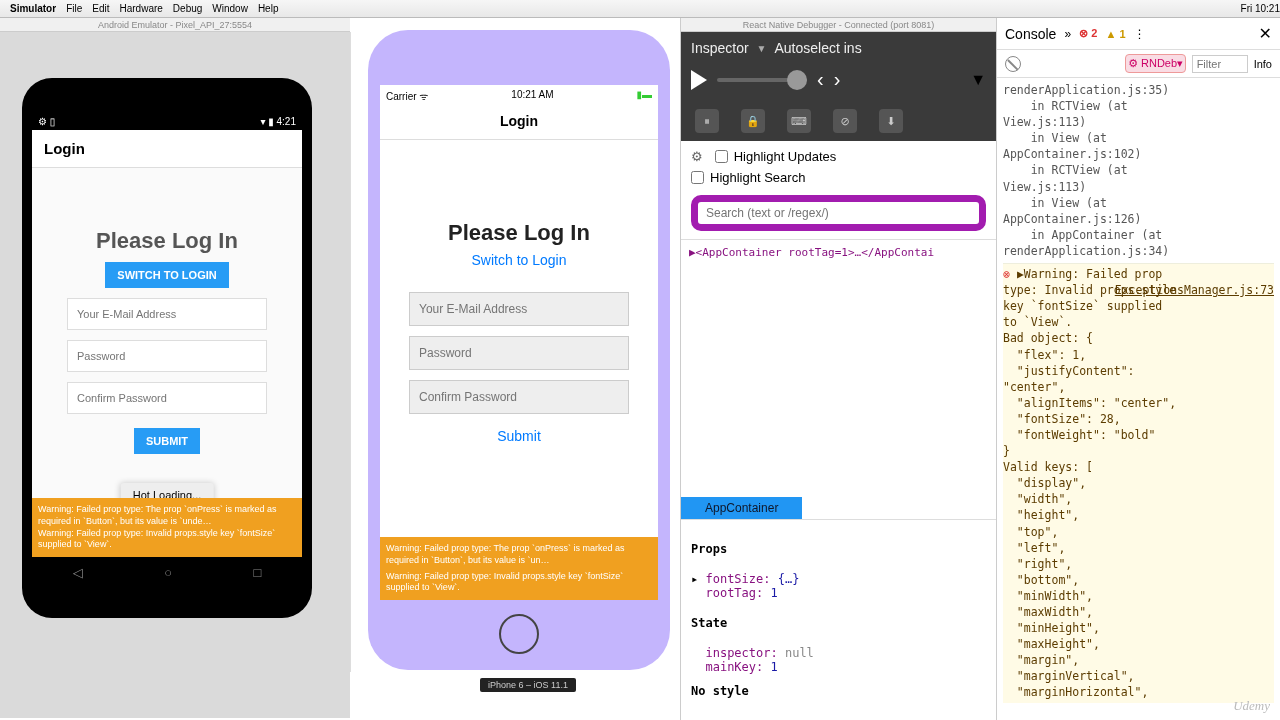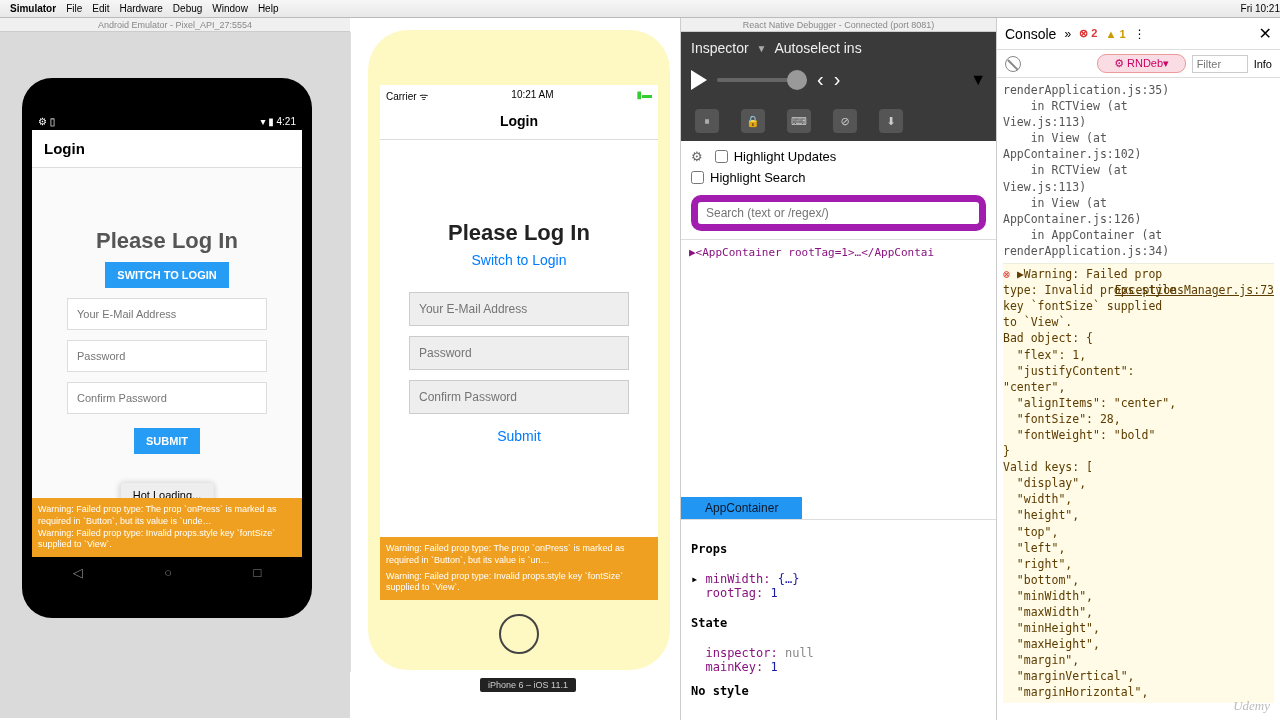--- a/index.html
+++ b/index.html
@@ -27,21 +27,21 @@
 .android-body .title { font-size: 22px; font-weight: bold; color: #555; margin-bottom: 8px; }
 .pill-btn { background: #279cf5; color: #fff; font-size: 11px; font-weight: 600; padding: 7px 12px; border: none; cursor: pointer; }
 .android-body input { width: 200px; margin-top: 10px; padding: 9px; font-size: 11px; border: 1px solid #ddd; background: #fff; }
 .android-body .submit { margin-top: 14px; }
 .and-warn { position: absolute; bottom: 0; left: 0; right: 0; background: #f0a020; color: #fff; font-size: 9px; padding: 6px; line-height: 1.3; }
 .hot-loading { position: absolute; bottom: 50px; left: 50%; transform: translateX(-50%); background: #eee; padding: 6px 12px; border-radius: 3px; font-size: 11px; box-shadow: 0 0 6px rgba(0,0,0,0.2); }
 .android-nav { background: #000; display: flex; justify-content: space-around; align-items: center; padding: 8px 0; }
 .android-nav span { color: #888; font-size: 13px; }
 
 
-.iphone { position: absolute; top: 30px; left: 368px; width: 302px; height: 640px; background: #fef9c3; border-radius: 40px; padding: 55px 12px 70px 12px; }
+.iphone { position: absolute; top: 30px; left: 368px; width: 302px; height: 640px; background: #c4b5fd; border-radius: 40px; padding: 55px 12px 70px 12px; }
 .iphone-screen { background: #fff; width: 100%; height: 100%; display: flex; flex-direction: column; position: relative; overflow: hidden; }
 .ios-status { display: flex; justify-content: space-between; font-size: 10px; padding: 4px 6px; color: #000; }
 .ios-header { text-align: center; font-weight: 600; font-size: 14px; padding: 6px 0 10px; border-bottom: 1px solid #ddd; }
 .ios-body { flex: 1; display: flex; flex-direction: column; align-items: center; padding-top: 80px; }
 .ios-body .title { font-size: 22px; font-weight: bold; color: #222; }
 .ios-link { color: #007aff; font-size: 14px; margin: 6px 0 14px; cursor: pointer; }
 .ios-body input { width: 220px; margin-top: 10px; padding: 9px; font-size: 12px; border: 1px solid #ccc; background: #eee; }
 .ios-submit { color: #007aff; font-size: 14px; margin-top: 14px; cursor: pointer; }
 .ios-warn { position: absolute; bottom: 0; left: 0; right: 0; background: #f0a020; color: #fff; font-size: 9px; padding: 6px; line-height: 1.3; }
 .home-btn { position: absolute; bottom: 16px; left: 50%; transform: translateX(-50%); width: 40px; height: 40px; border: 2px solid #444; border-radius: 50%; }
@@ -76,21 +76,21 @@
 .console { position: absolute; top: 18px; left: 996px; right: 0; height: 702px; background: #fff; border-left: 1px solid #ccc; display: flex; flex-direction: column; font-size: 12px; }
 .console-top { display: flex; align-items: center; gap: 8px; padding: 6px 8px; border-bottom: 1px solid #ddd; }
 .console-top .title { font-size: 14px; }
 .console-top .badge { font-size: 11px; font-weight: bold; }
 .badge-err { color: #d33; }
 .badge-warn { color: #c90; }
 .console-top .close { margin-left: auto; font-size: 16px; cursor: pointer; }
 .console-bar { display: flex; align-items: center; gap: 6px; padding: 4px 8px; border-bottom: 1px solid #ddd; font-size: 11px; }
 .console-bar .no { width: 16px; height: 16px; border: 1.5px solid #888; border-radius: 50%; position: relative; }
 .console-bar .no::after { content:""; position:absolute; width:100%; height:1.5px; background:#888; top:50%; left:0; transform: rotate(45deg); }
-.rndeb { background: #f9dce4; border: 1px solid #e99; padding: 2px 16px; border-radius: 9px; color: #c06; }
+.rndeb { background: #f9dce4; border: 1px solid #e99; padding: 2px 2px; border-radius: 4px; color: #c06; }
 .filter-input { border: 1px solid #ccc; padding: 2px 4px; width: 56px; font-size: 11px; }
 .console-body { flex: 1; overflow: hidden; font-family: Menlo, monospace; font-size: 11.5px; padding: 4px 6px; }
 .stk { color: #555; white-space: pre; line-height: 1.4; }
 .warn-block { background: #fffbe6; color: #5c3c00; border-top: 1px solid #eed; padding: 2px 0; margin-top: 4px; line-height: 1.4; }
 .warn-block .arrow { color: #888; }
 .warn-block .src { text-decoration: underline; float: right; }
 .warn-block .hl { color: #5c3c00; }
 .udemy { position: absolute; bottom: 6px; right: 10px; color: #bbb; font-style: italic; font-size: 13px; font-family: Georgia, serif; }
 </style>
 </head>
@@ -201,21 +201,21 @@
         <input type="checkbox" style="">
         <span>Highlight Search</span>
       </label>
     <input class="dbg-search" placeholder="Search (text or /regex/)" style="">
   </div>
   <div class="dbg-tree"><span>▶&lt;AppContainer rootTag=1&gt;…&lt;/AppContai</span></div>
   <div class="dbg-spacer"></div>
   <div><span class="dbg-selected">AppContainer</span></div>
   <div class="dbg-props">
     <div class="sec">Props</div>
-    <div>▸ <span class="key">minWidth:</span> <span class="val">{…}</span></div>
+    <div>▸ <span class="key">fontSize:</span> <span class="val">{…}</span></div>
     <div>&nbsp;&nbsp;<span class="key">rootTag:</span> <span class="val">1</span></div>
     <div class="sec">State</div>
     <div>&nbsp;&nbsp;<span class="key">inspector:</span> <span class="null">null</span></div>
     <div>&nbsp;&nbsp;<span class="key">mainKey:</span> <span class="val">1</span></div>
     <div class="sec" style="margin-top:10px">No style</div>
   </div>
 </div>
 
 <div class="console">
   <div class="console-top">

